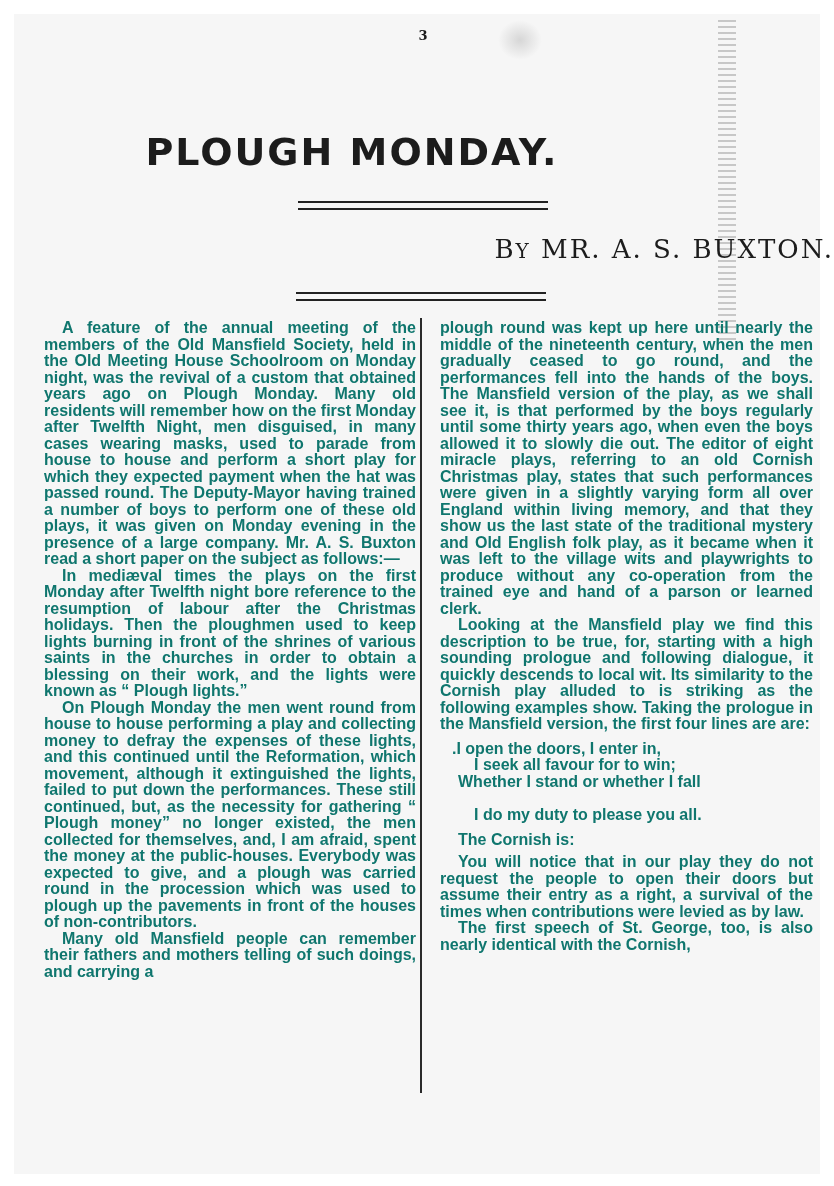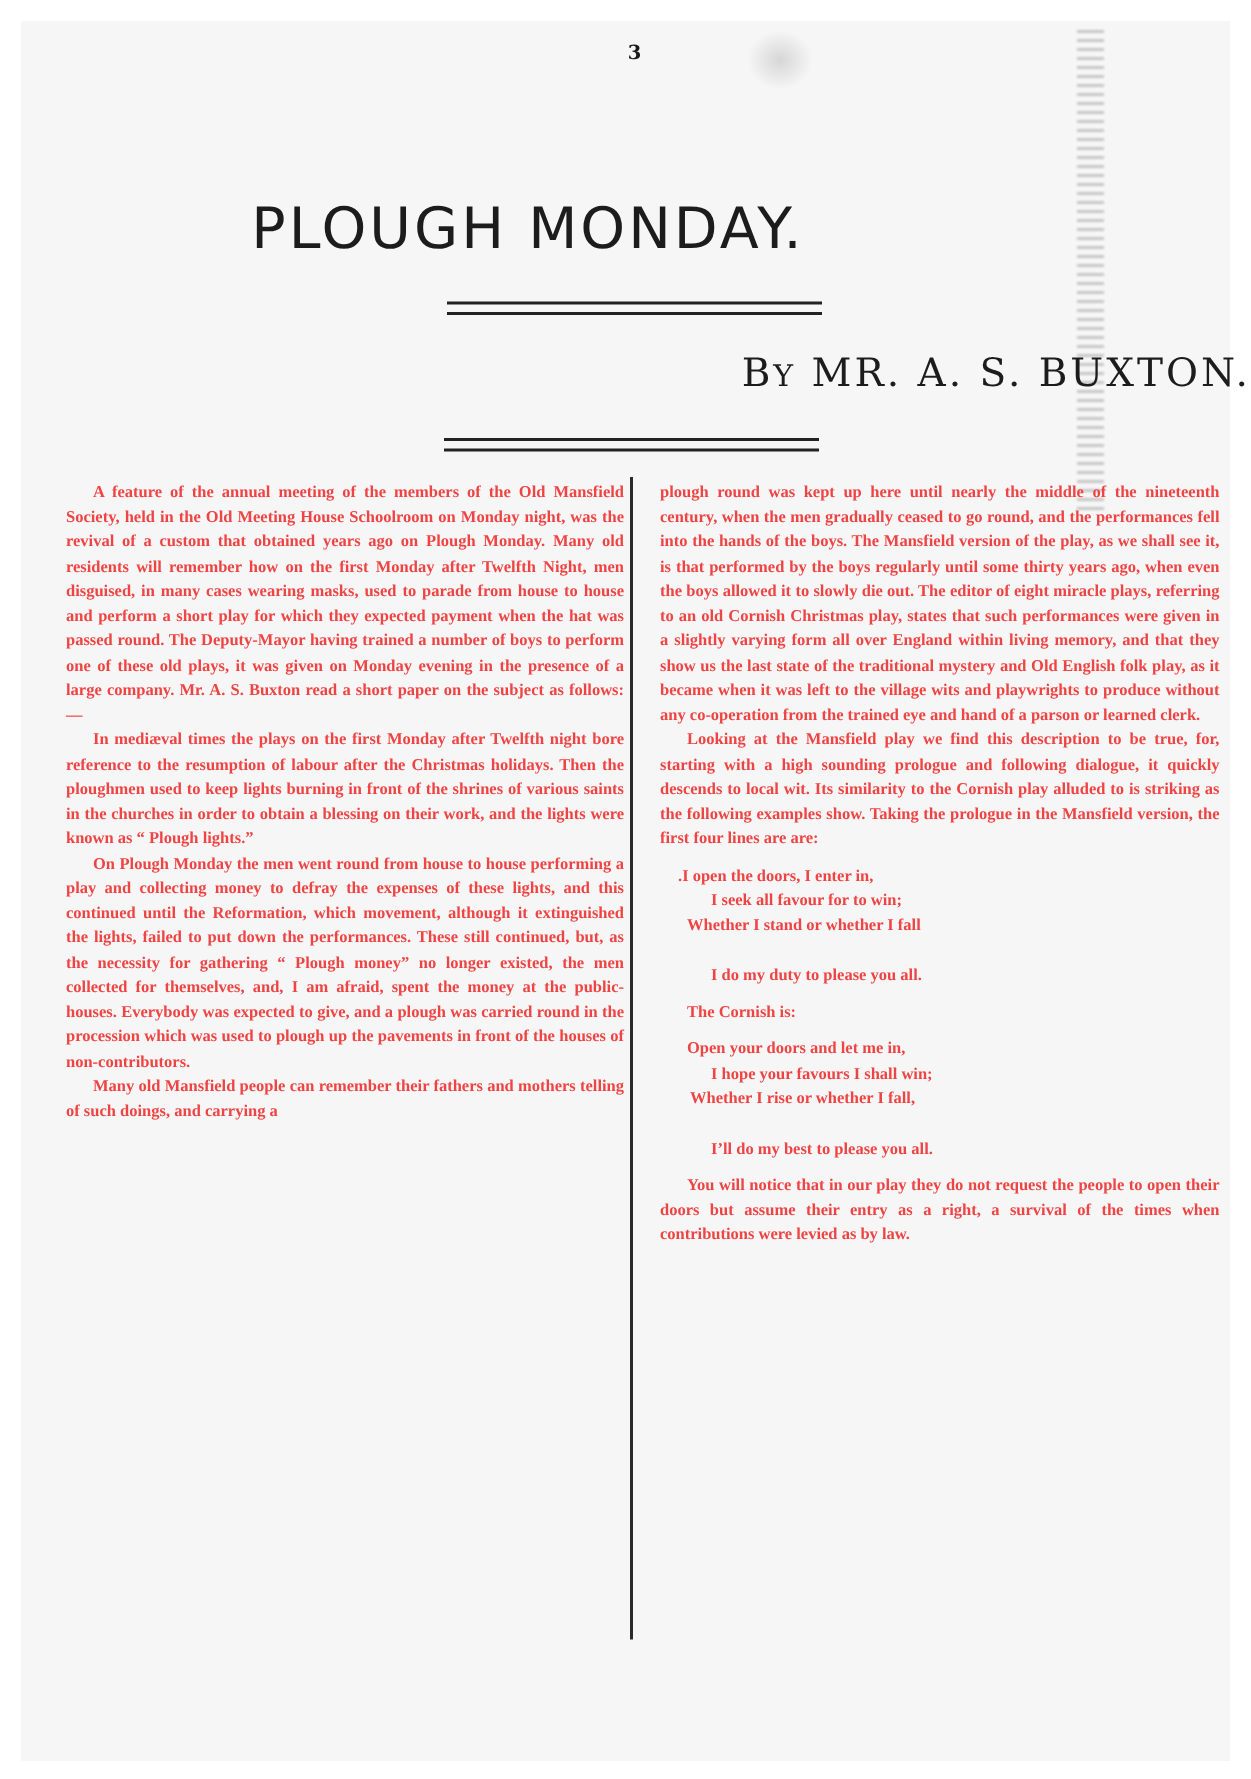--- a/index.html
+++ b/index.html
@@ -17,36 +17,36 @@
     position: absolute; left: 498px; top: 20px; width: 44px; height: 40px;
     background: radial-gradient(ellipse at center, rgba(120,120,120,0.25), rgba(0,0,0,0) 70%);
   }
   .page-number {
     position: absolute; left: 418px; top: 28px; width: 10px; text-align: center;
     font-family: "DejaVu Serif", serif; font-weight: bold; font-size: 13px; color: #1a1a1a;
   }
   .title {
     position: absolute; left: 0; width: 704px; top: 130px; text-align: center;
     font-family: "DejaVu Sans", sans-serif; font-size: 38px; letter-spacing: 2px;
-    color: #1c1c1c; font-weight: normal;
+    color: #1c1c1c; font-weight: bold;
   }
   .rule {
     position: absolute; left: 298px; width: 250px; height: 9px;
     border-top: 2px solid #222; border-bottom: 2px solid #222; box-sizing: border-box;
   }
   .rule.r1 { top: 201px; }
   .rule.r2 { top: 292px; left: 296px; }
   .byline {
     position: absolute; left: 0; width: 834px; top: 234px; text-align: right;
     font-family: "DejaVu Serif", serif; font-size: 26px; letter-spacing: 2px; color: #1c1c1c;
   }
   .byline .sc { font-size: 20px; }
   .col {
     position: absolute; top: 320px;
-    font-family: Liberation Serif, serif; font-size: 11px; line-height: 16.5px; color: #ef4444;
+    font-family: Liberation Sans, sans-serif; font-size: 16px; line-height: 16.5px; color: #0f766e;
     font-weight: bold; text-align: justify; hyphens: manual;
   }
   .col.left { left: 44px; width: 372px; }
   .col.right { left: 440px; width: 373px; }
   .col p { margin: 0; text-indent: 18px; }
   .divider {
     position: absolute; left: 420px; top: 318px; width: 2px; height: 775px; background: #2a2a2a;
   }
   .verse { margin: 8px 0 8px 0; }
   .verse div { margin: 0; text-indent: 0; }
@@ -87,20 +87,15 @@
 <div class="col right">
   <p style="text-indent:0">plough round was kept up here until nearly the middle of the nineteenth century, when the men gradually ceased to go round, and the performances fell into the hands of the boys. The Mansfield version of the play, as we shall see it, is that performed by the boys regularly until some thirty years ago, when even the boys allowed it to slowly die out. The editor of eight miracle plays, referring to an old Cornish Christmas play, states that such performances were given in a slightly varying form all over England within living memory, and that they show us the last state of the traditional mystery and Old English folk play, as it became when it was left to the village wits and playwrights to produce without any co-operation from the trained eye and hand of a parson or learned clerk.</p>
   <p>Looking at the Mansfield play we find this description to be true, for, starting with a high sounding prologue and following dialogue, it quickly descends to local wit. Its similarity to the Cornish play alluded to is striking as the following examples show. Taking the prologue in the Mansfield version, the first four lines are are:</p>
   <div class="verse m">
     <div class="l1">.I open the doors, I enter in,</div>
     <div class="l2">I seek all favour for to win;</div>
     <div class="l3">Whether I stand or whether I fall</div>
     <div class="l4">I do my duty to please you all.</div>
   </div>
   <p class="cornish-label">The Cornish is:</p>
-  <div class="verse c">
-    <div class="l1">Open your doors and let me in,</div>
-    <div class="l2">I hope your favours I shall win;</div>
-    <div class="l3">Whether I rise or whether I fall,</div>
-    <div class="l4">I’ll do my best to please you all.</div>
-  </div>
   <p>You will notice that in our play they do not request the people to open their doors but assume their entry as a right, a survival of the times when contributions were levied as by law.</p>
+  <p>The first speech of St. George, too, is also nearly identical with the Cornish,</p>
 </div>
 
 </body></html>

